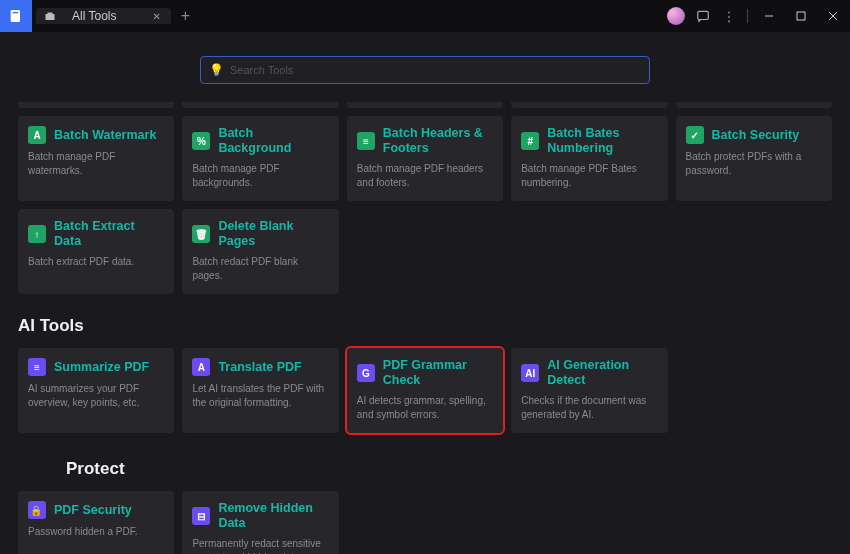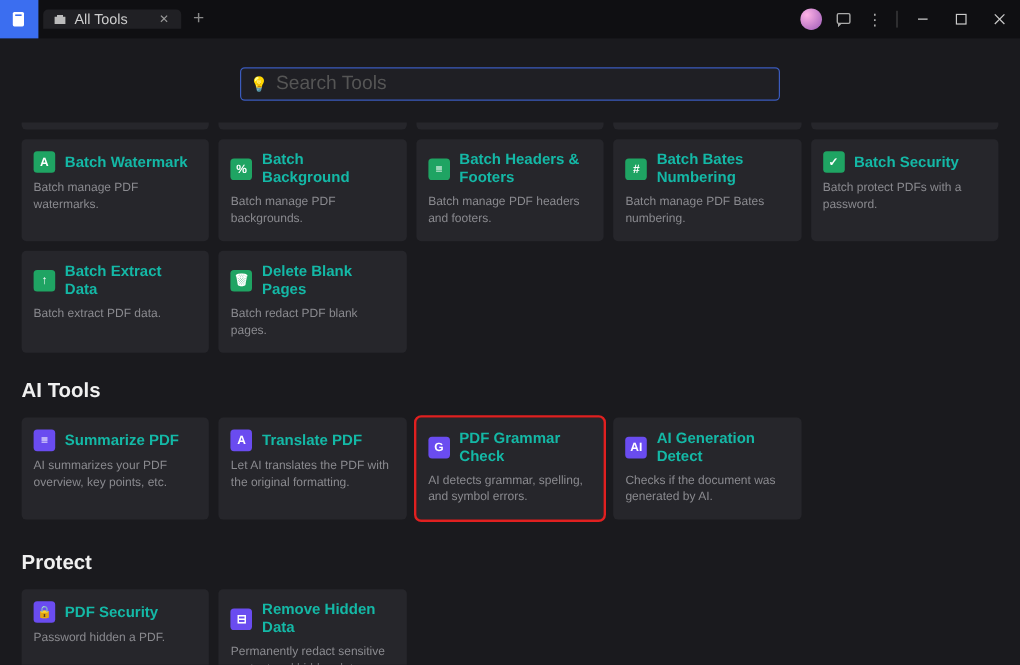--- a/index.html
+++ b/index.html
@@ -26,21 +26,21 @@
     background: #3b6ef0;
   }
   .app-icon svg { width: 16px; height: 16px; }
   .tab {
     display: flex; align-items: center;
     background: #202024;
     height: 16px;
     padding: 0 10px 0 8px;
     margin-left: 4px;
     border-radius: 4px 4px 0 0;
-    gap: 6px;
+    gap: 16px;
     font-size: 12px;
     color: #ccc;
   }
   .tab-close { font-size: 10px; color: #999; margin-left: 20px; cursor: pointer; }
   .new-tab { color: #888; font-size: 16px; padding: 0 10px; cursor: pointer; }
   .titlebar-right { display: flex; align-items: center; gap: 10px; padding-right: 6px; }
   .tb-icon { width: 16px; height: 16px; display: flex; align-items: center; justify-content: center; color: #aaa; cursor: pointer; }
   .avatar { width: 18px; height: 18px; border-radius: 50%; background: radial-gradient(circle at 30% 30%, #ffb3e6, #9b59b6); }
   .tb-div { width: 1px; height: 14px; background: #444; }
   .win-btn { width: 22px; height: 22px; display:flex; align-items:center; justify-content:center; color:#ccc; cursor:pointer; }
@@ -58,31 +58,31 @@
     padding: 0 8px;
     gap: 6px;
   }
   .search-icon { color: #777; font-size: 12px; }
   .search-input {
     flex: 1;
     background: transparent;
     border: none;
     outline: none;
     color: #ccc;
-    font-size: 16px;
+    font-size: 11px;
   }
   .search-input::placeholder { color: #555; }
 
   .section-title {
     font-size: 17px;
     font-weight: 600;
     color: #f0f0f0;
     margin: 22px 0 12px 0;
   }
-  .section-title.tight { margin-top: 26px; }
+  .section-title.tight { margin-top: 26px; margin-left: 48px; }
 
   .grid {
     display: grid;
     grid-template-columns: repeat(5, 1fr);
     gap: 8px;
   }
   .card {
     background: #26262b;
     border-radius: 4px;
     padding: 10px 10px 12px 10px;

